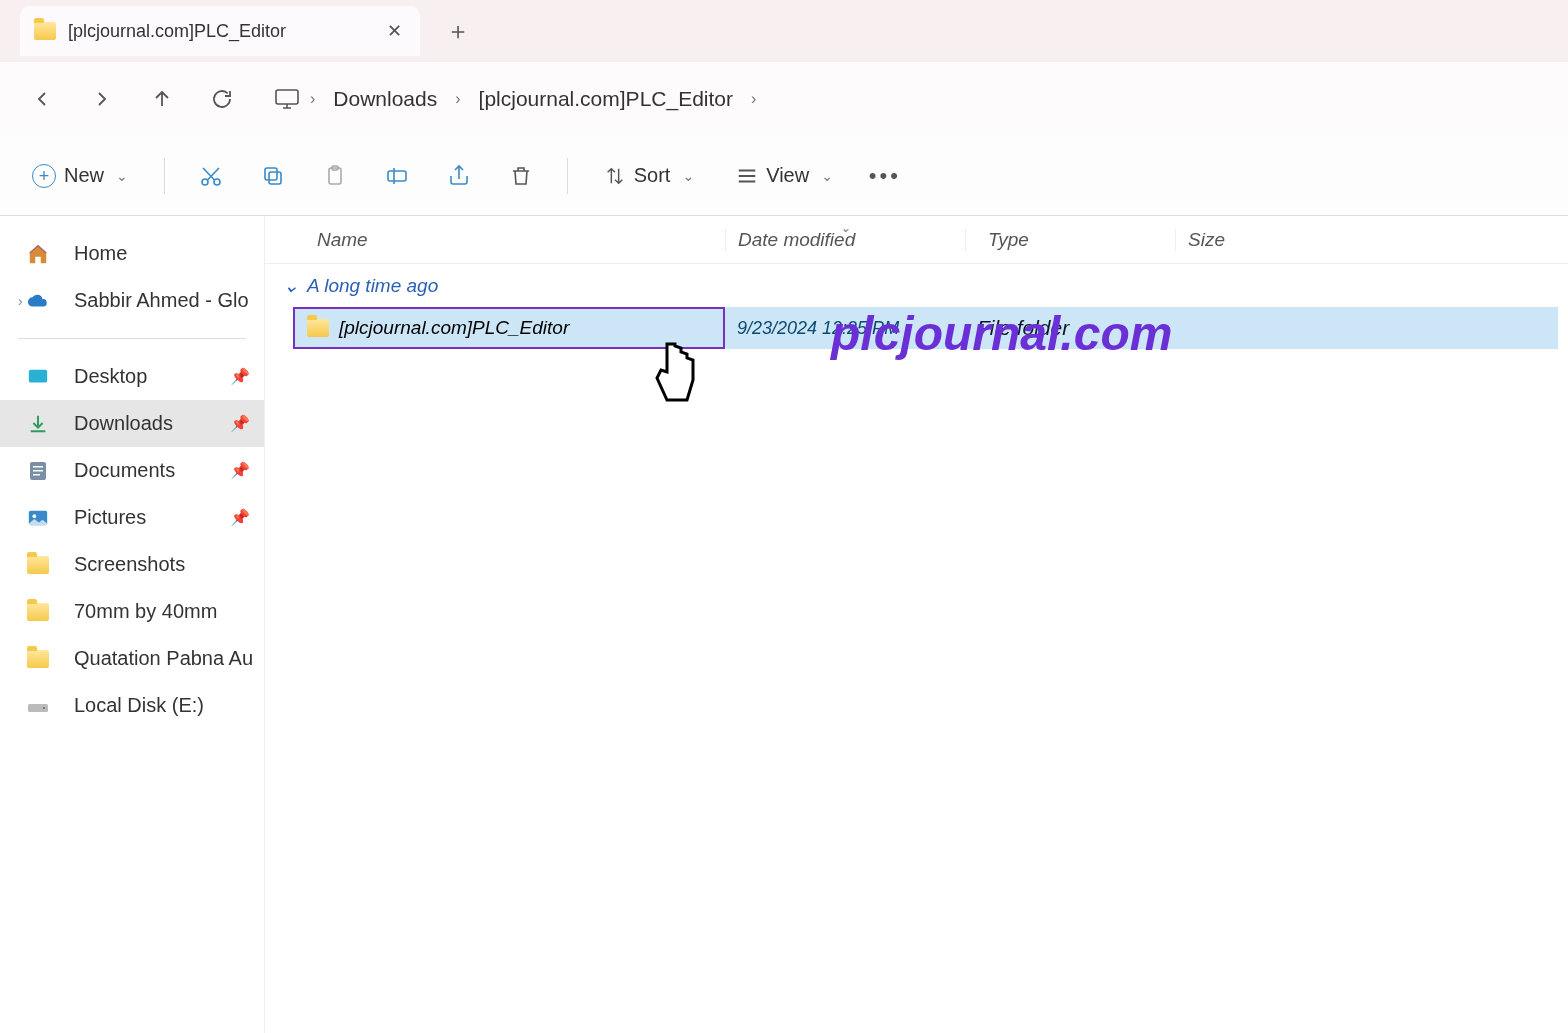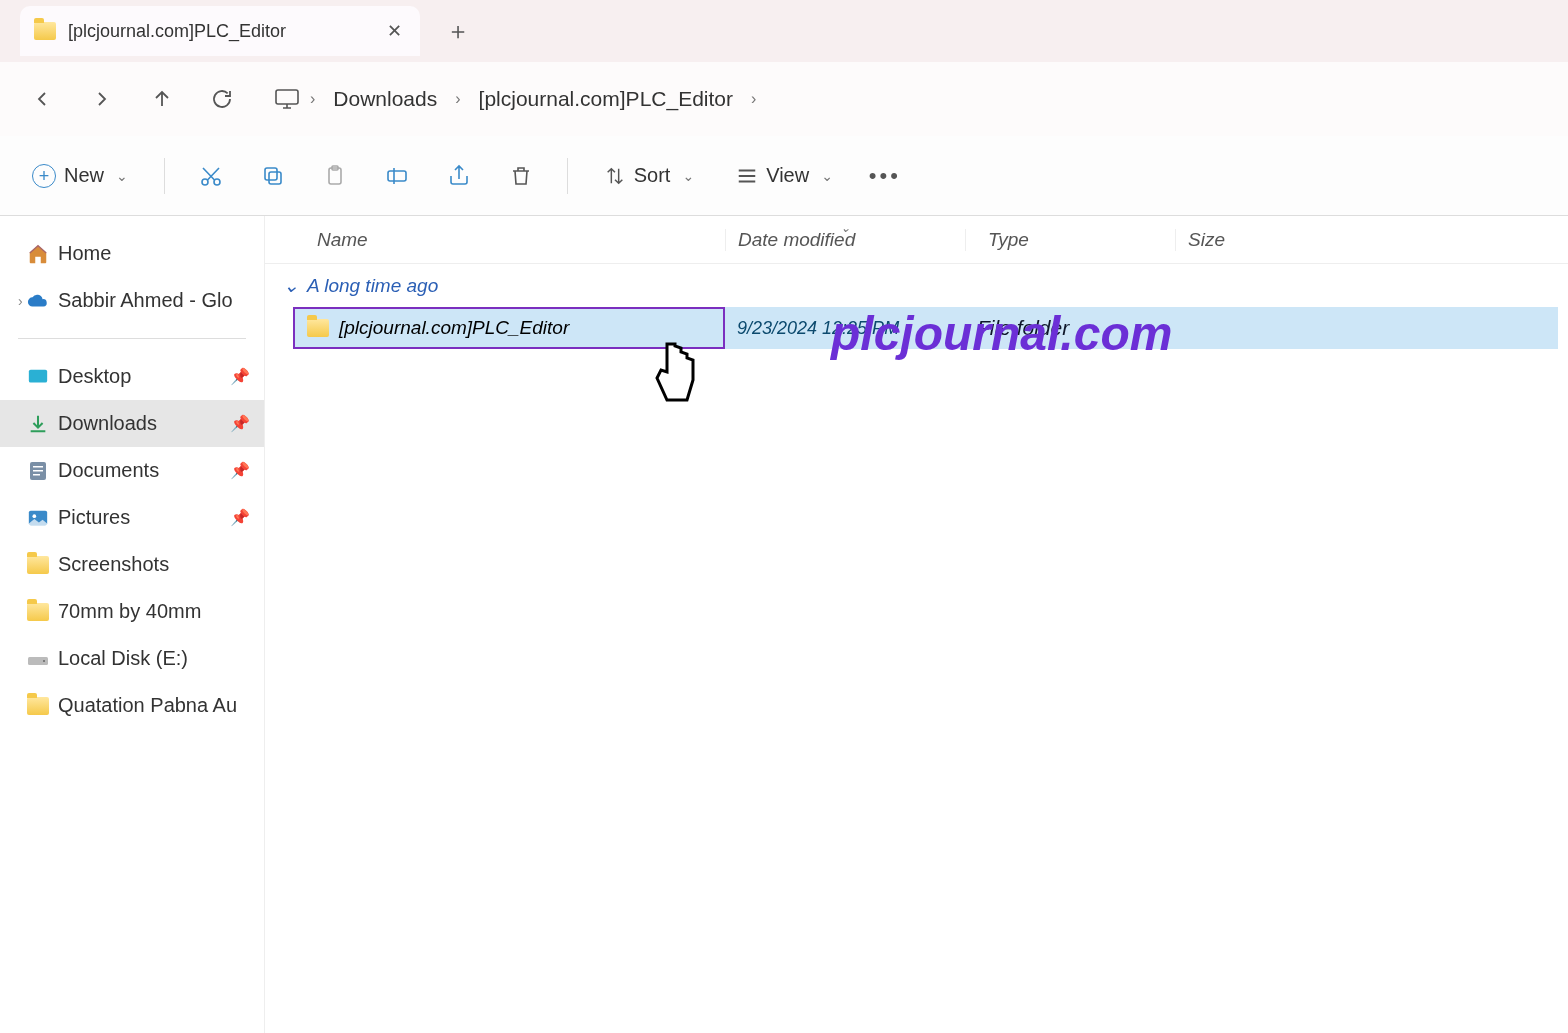--- a/index.html
+++ b/index.html
@@ -28,21 +28,21 @@
 
 
 .main { display: flex; height: calc(1033px - 62px - 74px - 80px); background: #fff; }
 
 
 .sidebar { width: 265px; border-right: 1px solid #eee; padding: 14px 0; overflow: hidden; }
 .side-item { display: flex; align-items: center; gap: 12px; padding: 12px 18px 12px 58px; font-size: 20px; color: #333; cursor: pointer; position: relative; white-space: nowrap; }
 .side-item.selected { background: #e6e6e6; }
 .side-item .pin { position: absolute; right: 14px; color: #888; font-size: 16px; }
 .side-item .expand { position: absolute; left: 18px; color: #888; font-size: 14px; }
-.side-item span.label { margin-left: 0; }
+.side-item span.label { margin-left: 16px; }
 .side-item .icon-wrap { position: absolute; left: 26px; width: 24px; display: flex; justify-content: center; }
 .side-divider { height: 1px; background: #ddd; margin: 14px 18px; }
 
 
 .content { flex: 1; position: relative; font-style: italic; }
 .col-headers { display: flex; border-bottom: 1px solid #eee; height: 48px; align-items: center; font-size: 19px; color: #555; }
 .col-name { width: 460px; padding-left: 52px; }
 .col-date { width: 240px; border-left: 1px solid #eee; padding-left: 12px; position: relative; }
 .col-type { width: 210px; border-left: 1px solid #eee; padding-left: 22px; }
 .col-size { flex: 1; border-left: 1px solid #eee; padding-left: 12px; }
@@ -244,32 +244,32 @@
       <span class="label">Screenshots</span>
     </div>
     <div class="side-item">
       <span class="icon-wrap">
           <span class="folder-icon"></span>
         </span>
       <span class="label">70mm by 40mm</span>
     </div>
     <div class="side-item">
       <span class="icon-wrap">
+          <span class="folder-icon"></span>
+        </span>
+      <span class="label">Quatation Pabna Au</span>
+    </div>
+    <div class="side-item">
+      <span class="icon-wrap">
           <svg width="22" height="16" viewBox="0 0 22 16">
             <rect x="1" y="6" width="20" height="8" rx="1.5" fill="#bbb"></rect>
             <circle cx="17" cy="10" r="1" fill="#666"></circle>
           </svg>
         </span>
       <span class="label">Local Disk (E:)</span>
-    </div>
-    <div class="side-item">
-      <span class="icon-wrap">
-          <span class="folder-icon"></span>
-        </span>
-      <span class="label">Quatation Pabna Au</span>
     </div>
   </div>
 
   <div class="content">
     <div class="col-headers">
       <div class="col-name">Name</div>
       <div class="col-date">
         <span class="sort-indicator">⌄</span>
         <span>Date modified</span>
       </div>

